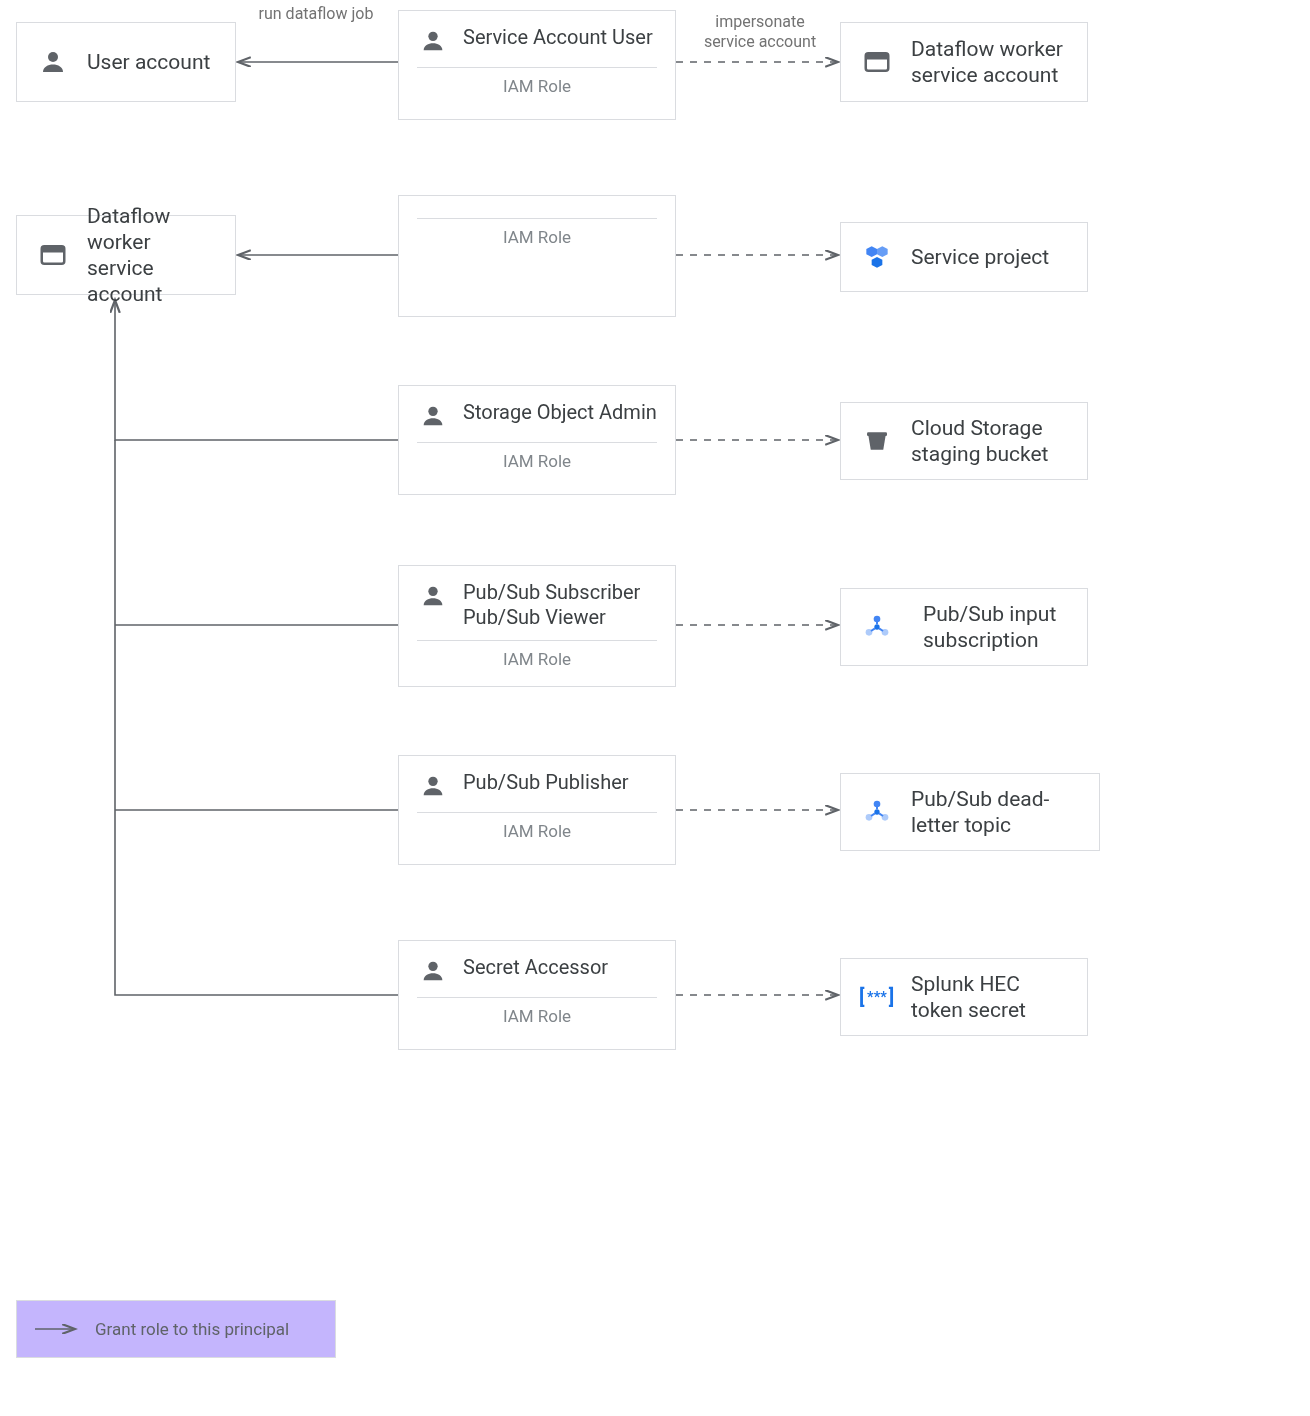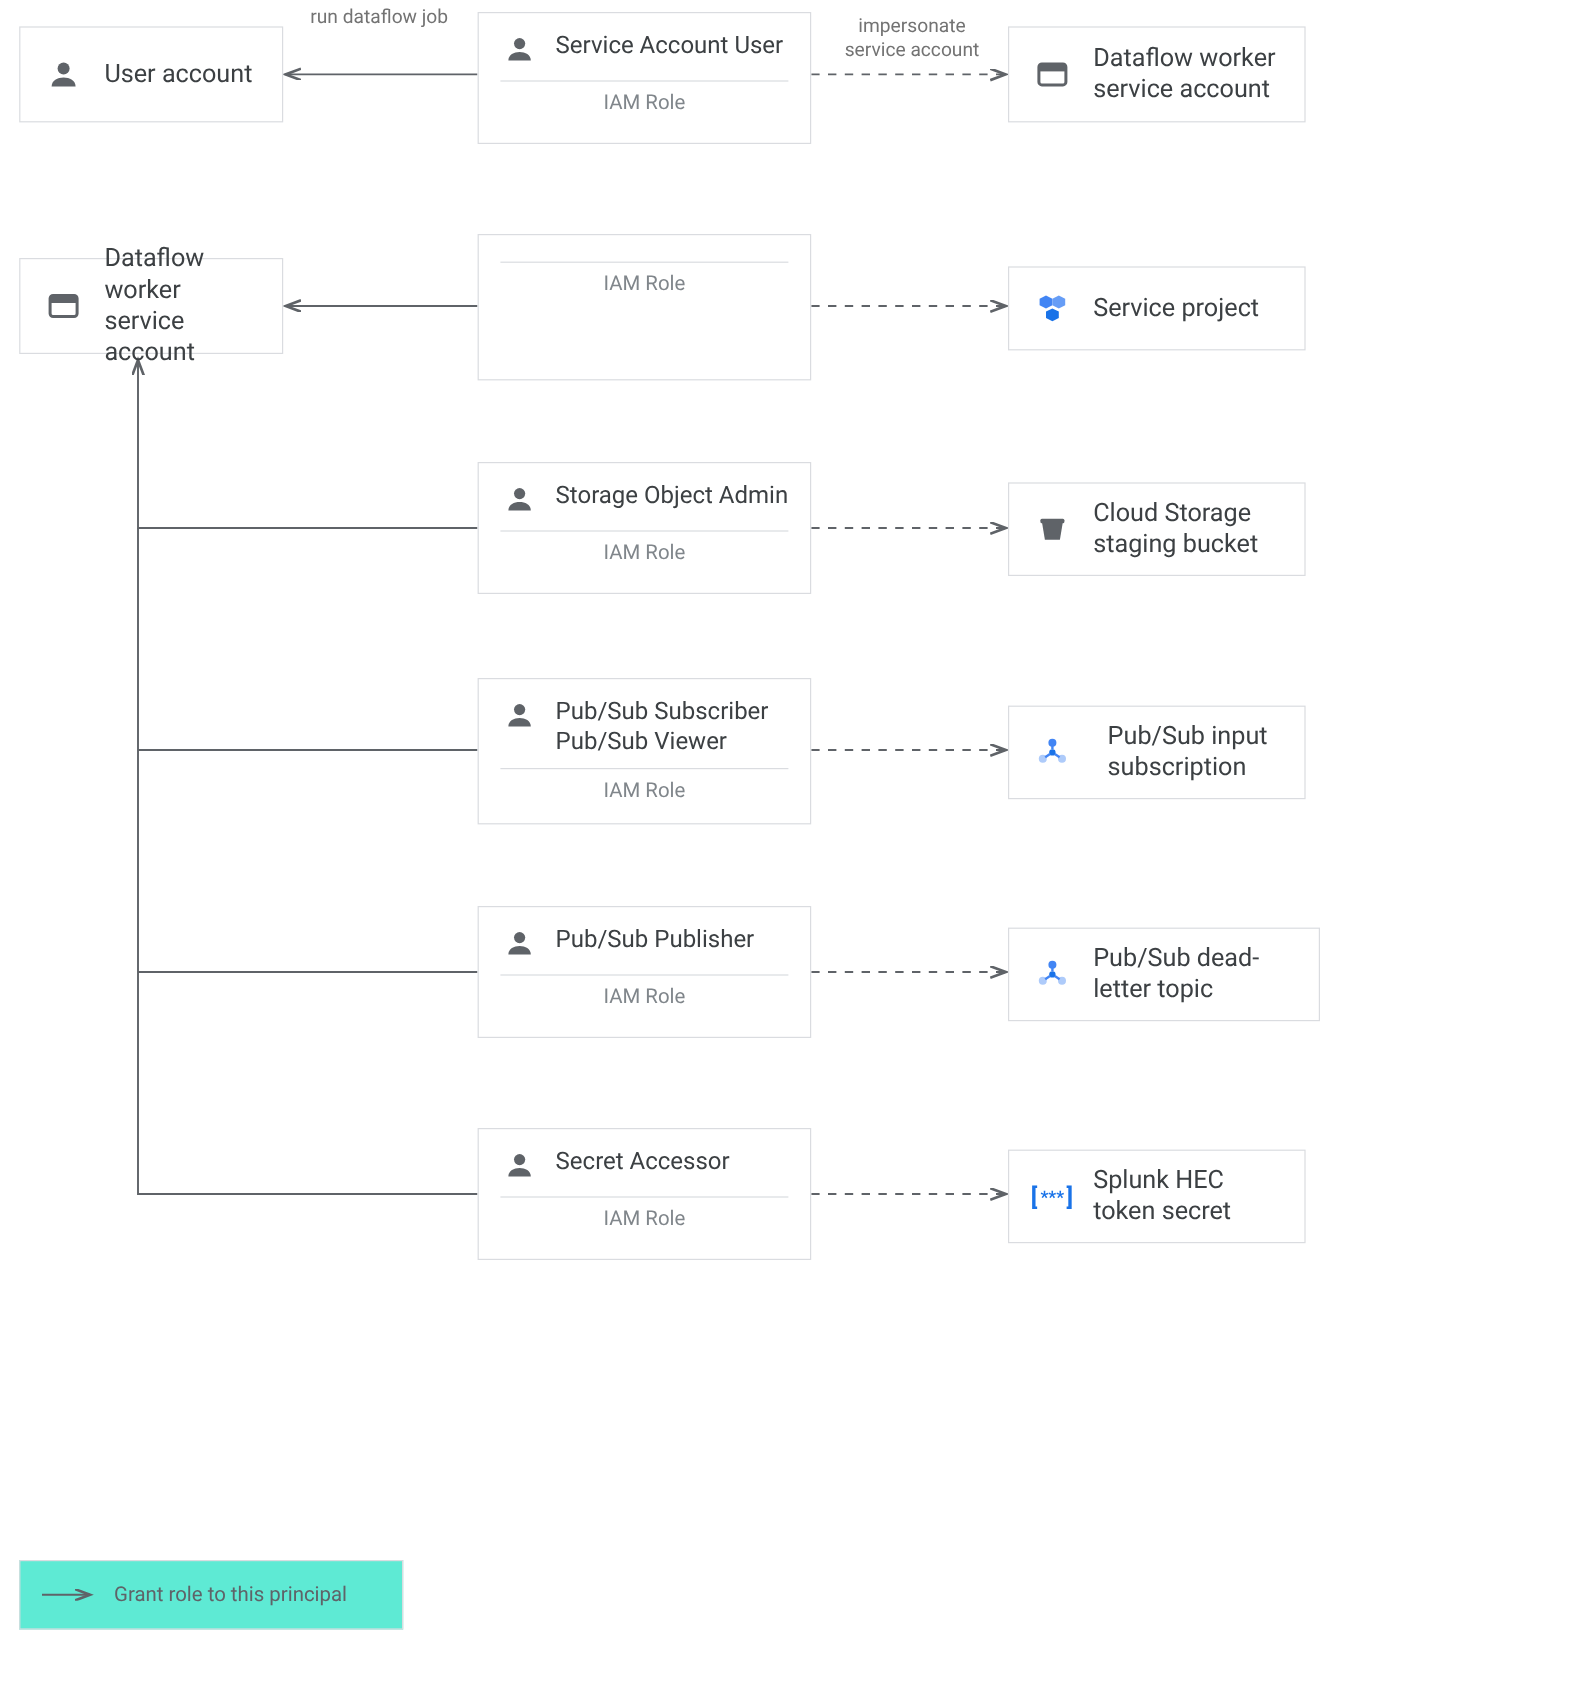--- a/index.html
+++ b/index.html
@@ -72,21 +72,21 @@
   .edge-label {
     position: absolute;
     font-size: 16px;
     color: #737373;
     text-align: center;
     line-height: 1.25;
   }
   .legend {
     position: absolute;
     border: 1px solid #dadce0;
-    background: #5eead4;
+    background: #c4b5fd;
     padding: 12px 18px;
     font-size: 17px;
     color: #5f6368;
   }
   .legend .row {
     display: flex;
     align-items: center;
     margin: 6px 0;
   }
   .legend .arrow-sample {

